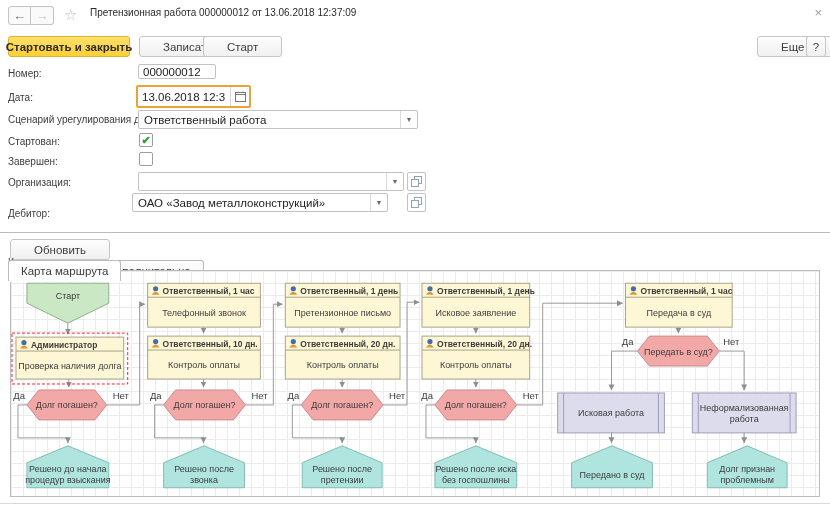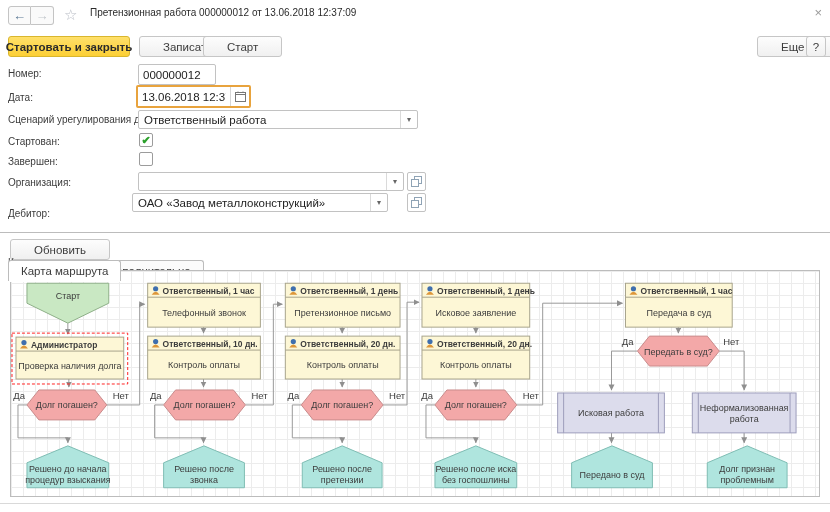--- a/index.html
+++ b/index.html
@@ -25,21 +25,21 @@
   .btn.primary { background:linear-gradient(#ffe06a,#fc3); background:linear-gradient(#ffe06a,#fccf35);
                  border-color:#d9b62d; font-weight:bold; color:#2b2b2b; }
   .delicon { width:11px; height:11px; margin-right:6px; position:relative; }
   .delicon .ball { position:absolute; left:0; top:0; width:10px; height:10px; border-radius:50%;
                    background:radial-gradient(circle at 35% 30%, #f08080, #c41f1f 70%); }
   .delicon .dot { position:absolute; left:3px; top:4px; width:4px; height:2px; background:#fff; border-radius:1px; }
   .chev { font-size:8px; color:#707070; margin-left:5px; }
 
   
   .flabel { position:absolute; left:8px; font-size:10px; color:#3b3b3b;text-align:right; }
-  .txt { position:absolute; height:21px; border:1px solid #c2c2c2; border-radius:2px;
+  .txt { position:absolute; height:15px; border:1px solid #c2c2c2; border-radius:2px;
          font-family:"Liberation Sans",sans-serif; font-size:11.5px; color:#222; padding:0 4px;
          background:#fff; outline:none; }
   .focusgrp { position:absolute; display:flex; align-items:stretch; border:2px solid #e8a33d;
               border-radius:2px; background:#fff; height:23px; }
   .focusgrp input { border:none; outline:none; font-family:"Liberation Sans",sans-serif;
                     font-size:11.5px; color:#222; padding:0 4px; width:92px; }
   .calbtn { width:19px; border-left:1px solid #d6d6d6; display:flex; align-items:center; justify-content:center; background:#fff; }
   .combo { position:absolute; height:19px; border:1px solid #c2c2c2; border-radius:2px; background:#fff;
            display:flex; align-items:center; }
   .combo .val { flex:1; font-size:11.5px; color:#222; padding:0 5px; white-space:nowrap; overflow:hidden; }

